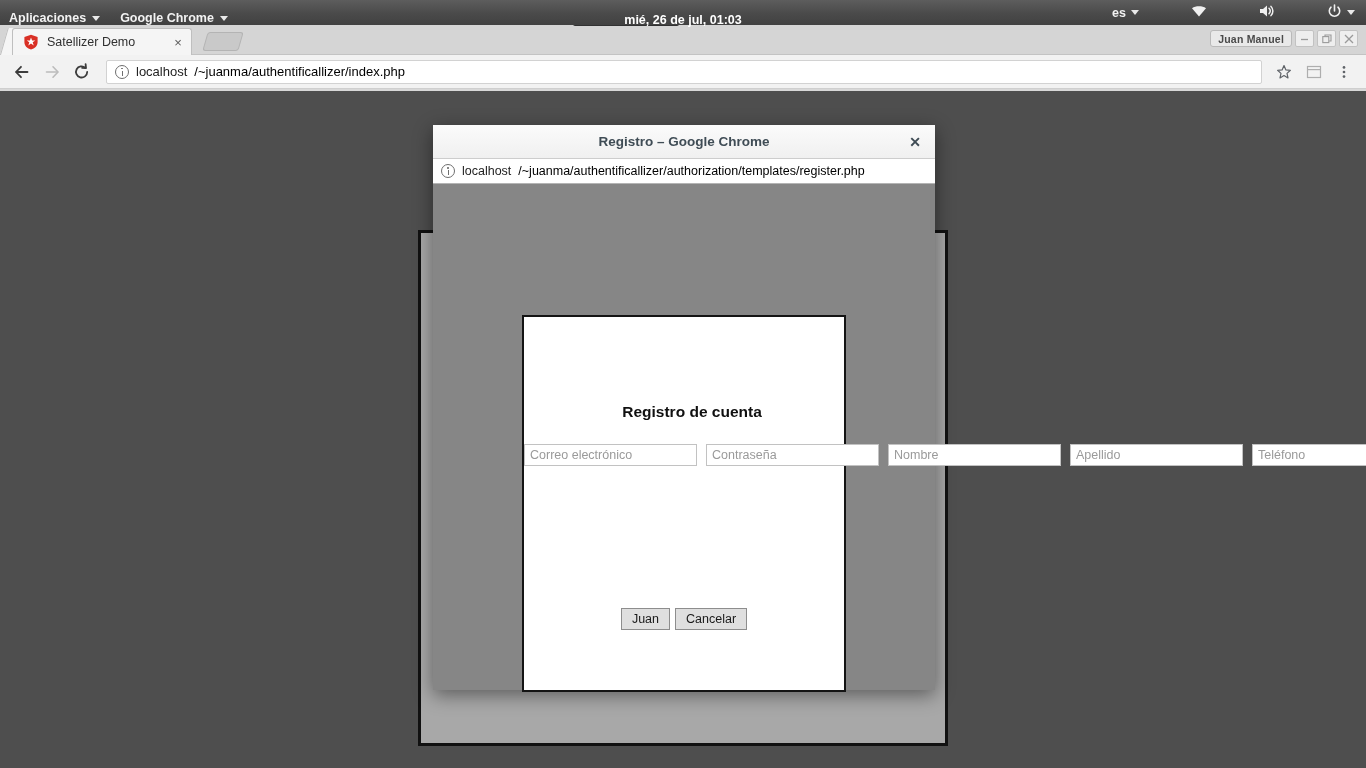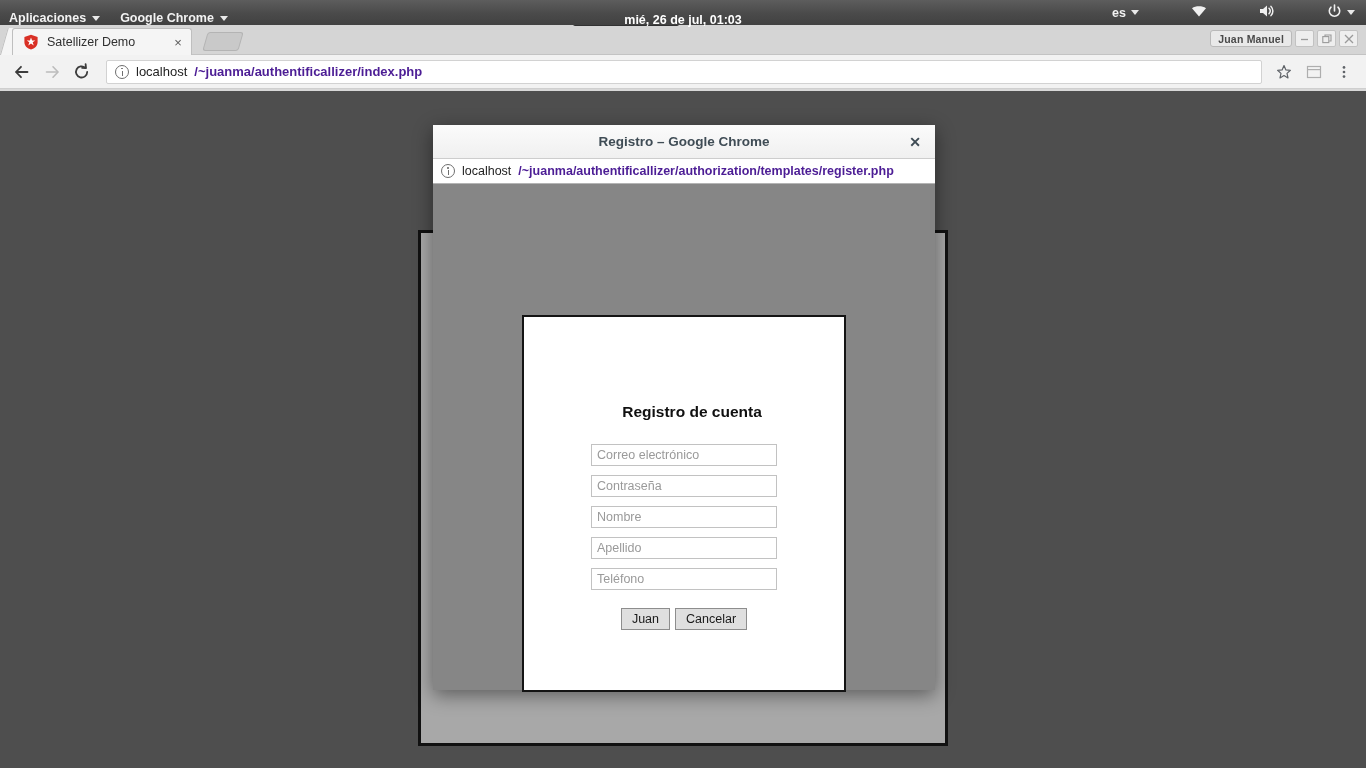--- a/index.html
+++ b/index.html
@@ -130,21 +130,21 @@
   #omnibox {
     flex: 1 1 auto; height: 24px; margin: 0 6px 0 8px;
     background: #ffffff;
     border: 1px solid #d2d2d2; border-radius: 2px;
     display: flex; align-items: center;
     padding: 0 8px; gap: 7px;
     font-size: 13px;
     overflow: hidden; white-space: nowrap;
   }
   .url-strong { color: #222; }
-  .url-rest { color: #4c1d95; font-weight: bold; }
+  .url-rest { color: #000000; }
   .info-circle {
     width: 14px; height: 14px; border: 1.4px solid #6e6e6e;
     border-radius: 50%; position: relative; flex: 0 0 14px;
   }
   .info-circle::before {
     content: ""; position: absolute; left: 5.3px; top: 2px;
     width: 1.6px; height: 1.6px; background: #6e6e6e; border-radius: 50%;
   }
   .info-circle::after {
     content: ""; position: absolute; left: 5.5px; top: 5px;
@@ -230,21 +230,21 @@
     background: #ffffff;
     border: 2px solid #141414;
   }
   #form-heading {
     position: absolute; left: 0; right: 0; top: 86px;
     text-align: center;
     font-size: 15.5px; font-weight: bold; color: #101010; padding-left: 16px;
   }
   #form-fields {
     position: absolute; left: 0; right: 0; top: 127px;
-    display: flex; flex-direction: column; align-items: center; gap: 9px;
+    display: flex; flex-direction: row; align-items: center; gap: 9px;
   }
   .txtfield {
     width: 186px; height: 22px;
     background: #ffffff;
     border: 1px solid #c2c2c2;
     font-family: "Liberation Sans", sans-serif;
     font-size: 12.5px;
     color: #222;
     padding: 0 5px;
     outline: none;

